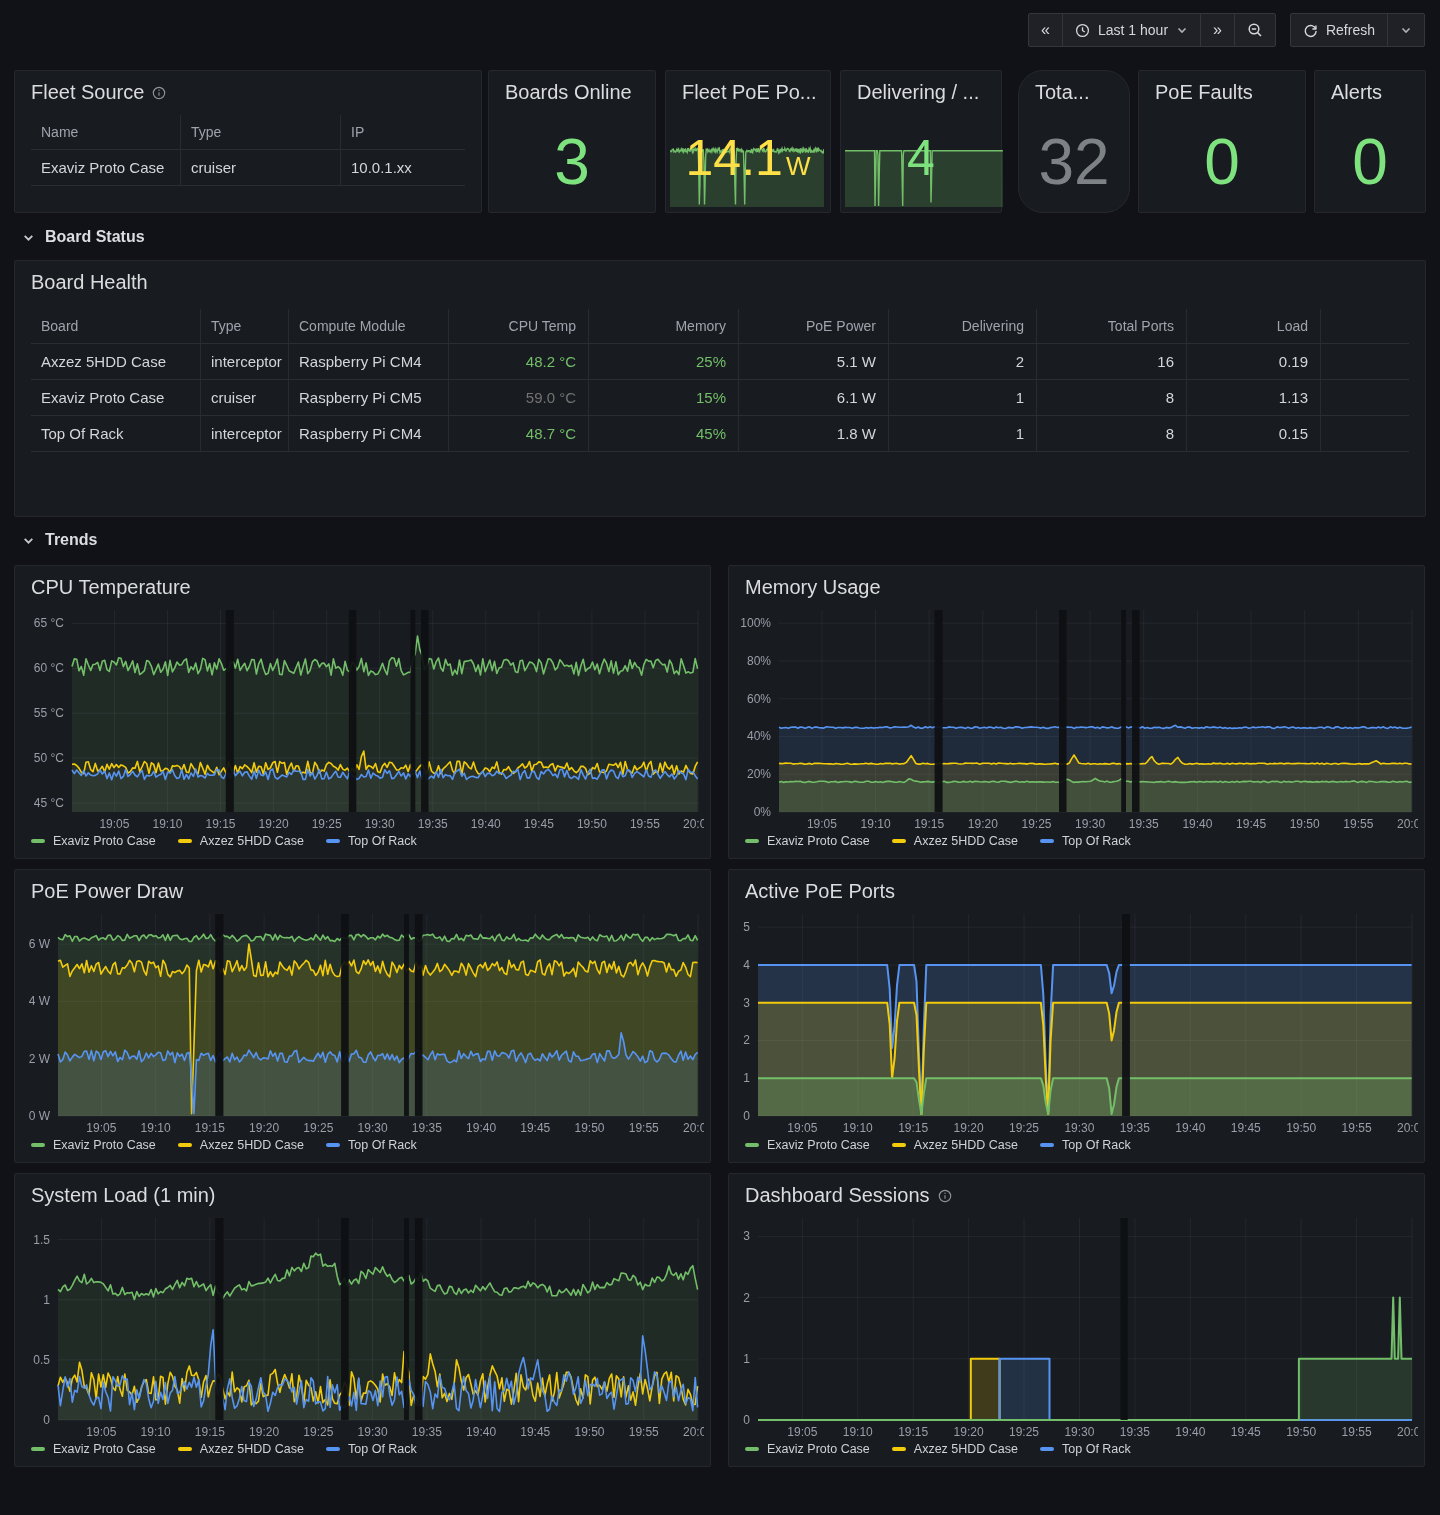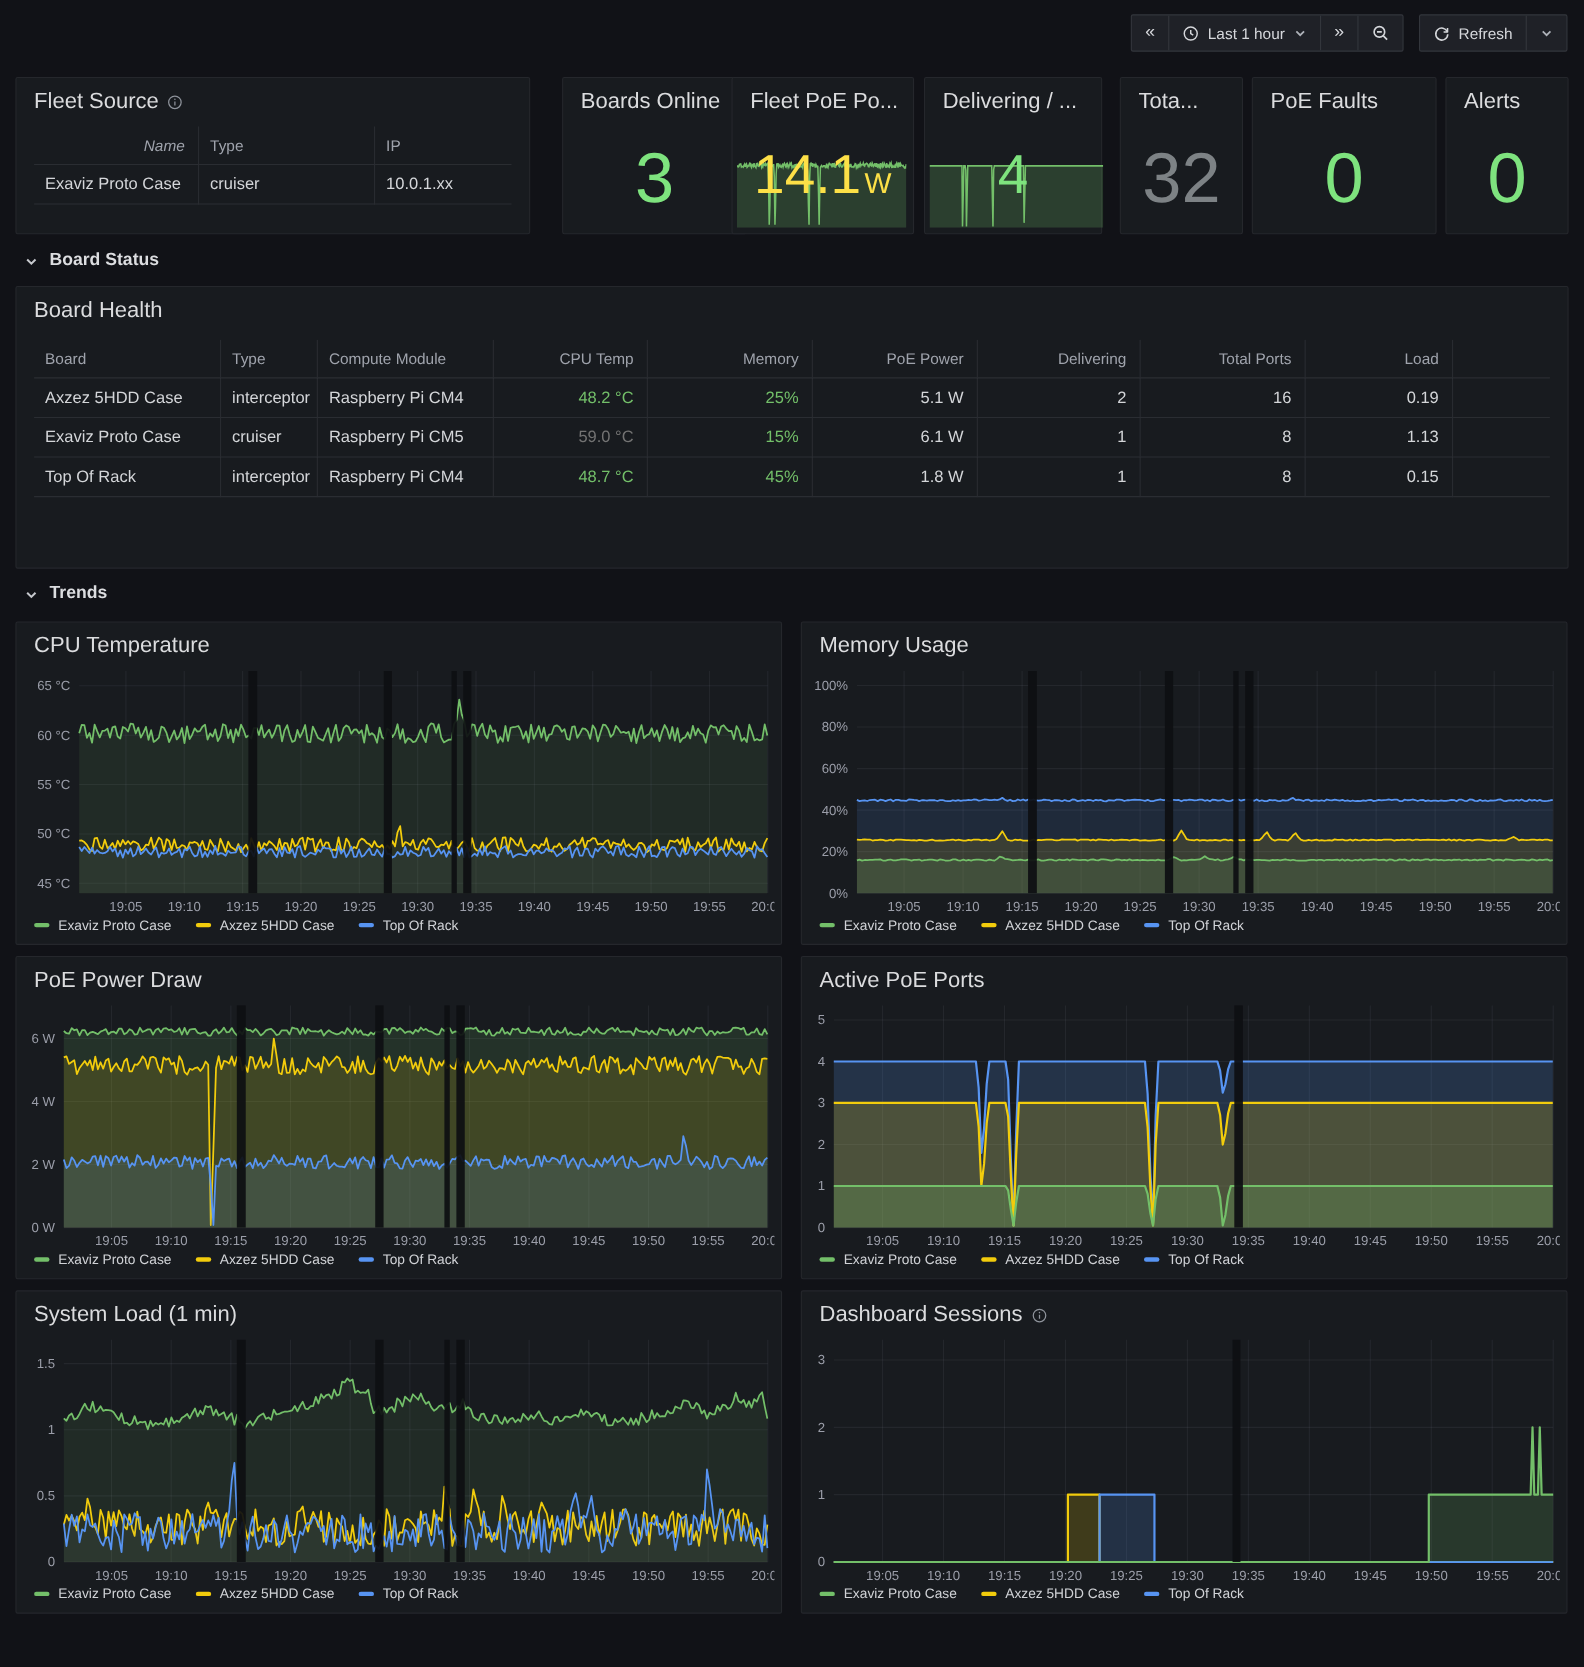--- a/index.html
+++ b/index.html
@@ -93,33 +93,33 @@
     <div class="panel-title">
       <span>Fleet Source</span>
       <svg width="14" height="14" viewBox="0 0 16 16" fill="none" stroke="#8e939b" stroke-width="1.3">
           <circle cx="8" cy="8" r="6.5"></circle>
           <path d="M8 7.2v4"></path>
           <circle cx="8" cy="4.9" r="0.8" fill="#8e939b" stroke="none"></circle>
         </svg>
     </div>
     <div class="gtable" style="top:44px;" id="fleet-table">
         <div class="gt-row gt-head">
-          <div class="gt-cell" style="flex: 0 0 150px; text-align: right; font-style: italic;">Name</div>
+          <div class="gt-cell" style="flex: 0 0 150px; text-align: left;">Name</div>
           <div class="gt-cell" style="flex: 0 0 160px; text-align: left;">Type</div>
           <div class="gt-cell" style="flex: 1 1 0%; text-align: left;">IP</div>
         </div>
         <div class="gt-row">
           <div class="gt-cell" style="flex: 0 0 150px; text-align: left;">Exaviz Proto Case</div>
           <div class="gt-cell" style="flex: 0 0 160px; text-align: left;">cruiser</div>
           <div class="gt-cell" style="flex: 1 1 0%; text-align: left;">10.0.1.xx</div>
         </div>
       </div>
   </div>
 
-  <div class="panel" style="left:488px;top:70px;width:168px;height:143px;margin-left:23px;">
+  <div class="panel" style="left:488px;top:70px;width:168px;height:143px;">
     <div class="panel-title">
         <span>Boards Online</span>
       </div>
     <div class="stat-big" style="color: rgb(126, 227, 126);">3</div>
   </div>
 
   <div class="panel" style="left:665px;top:70px;width:166px;height:143px;">
     <div class="panel-title">
         <span>Fleet PoE Po...</span>
       </div>
@@ -136,21 +136,21 @@
     <div class="panel-title">
         <span>Delivering / ...</span>
       </div>
     <div class="stat-mid" style="color: rgb(126, 227, 126);">4</div>
     <svg class="spark" height="62" width="158">
         <path d="M0.0 5.8L0.6 5.8L1.2 5.8L1.8 5.8L2.4 5.8L2.9 5.8L3.5 5.8L4.1 5.8L4.7 5.8L5.3 5.8L5.9 5.8L6.5 5.8L7.1 5.8L7.7 5.8L8.2 5.8L8.8 5.8L9.4 5.8L10.0 5.8L10.6 5.8L11.2 5.8L11.8 5.8L12.4 5.8L13.0 5.8L13.6 5.8L14.1 5.8L14.7 5.8L15.3 5.8L15.9 5.8L16.5 5.8L17.1 5.8L17.7 5.8L18.3 5.8L18.9 5.8L19.4 5.8L20.0 5.8L20.6 5.8L21.2 5.8L21.8 5.8L22.4 5.8L23.0 5.8L23.6 5.8L24.2 5.8L24.7 5.8L25.3 5.8L25.9 5.8L26.5 5.8L27.1 5.8L27.7 5.8L28.3 5.8L28.9 5.8L29.5 5.8L30.0 61.0L30.6 35.3L31.2 5.8L31.8 5.8L32.4 5.8L33.0 9.5L33.6 61.0L34.2 31.6L34.8 5.8L35.3 5.8L35.9 5.8L36.5 5.8L37.1 5.8L37.7 5.8L38.3 5.8L38.9 5.8L39.5 5.8L40.1 5.8L40.7 5.8L41.2 5.8L41.8 5.8L42.4 5.8L43.0 5.8L43.6 5.8L44.2 5.8L44.8 5.8L45.4 5.8L46.0 5.8L46.5 5.8L47.1 5.8L47.7 5.8L48.3 5.8L48.9 5.8L49.5 5.8L50.1 5.8L50.7 5.8L51.3 5.8L51.8 5.8L52.4 5.8L53.0 5.8L53.6 5.8L54.2 5.8L54.8 5.8L55.4 5.8L56.0 5.8L56.6 5.8L57.1 31.6L57.7 61.0L58.3 9.5L58.9 5.8L59.5 5.8L60.1 5.8L60.7 5.8L61.3 5.8L61.9 5.8L62.5 5.8L63.0 5.8L63.6 5.8L64.2 5.8L64.8 5.8L65.4 5.8L66.0 5.8L66.6 5.8L67.2 5.8L67.8 5.8L68.3 5.8L68.9 5.8L69.5 5.8L70.1 5.8L70.7 5.8L71.3 5.8L71.9 5.8L72.5 5.8L73.1 5.8L73.6 5.8L74.2 5.8L74.8 5.8L75.4 5.8L76.0 5.8L76.6 5.8L77.2 5.8L77.8 5.8L78.4 5.8L78.9 5.8L79.5 5.8L80.1 5.8L80.7 5.8L81.3 5.8L81.9 5.8L82.5 5.8L83.1 5.8L83.7 5.8L84.2 5.8L84.8 5.8L85.4 5.8L86.0 57.6L86.6 33.4L87.2 5.8L87.8 5.8L88.4 5.8L89.0 5.8L89.6 5.8L90.1 5.8L90.7 5.8L91.3 5.8L91.9 5.8L92.5 5.8L93.1 5.8L93.7 5.8L94.3 5.8L94.9 5.8L95.4 5.8L96.0 5.8L96.6 5.8L97.2 5.8L97.8 5.8L98.4 5.8L99.0 5.8L99.6 5.8L100.2 5.8L100.7 5.8L101.3 5.8L101.9 5.8L102.5 5.8L103.1 5.8L103.7 5.8L104.3 5.8L104.9 5.8L105.5 5.8L106.0 5.8L106.6 5.8L107.2 5.8L107.8 5.8L108.4 5.8L109.0 5.8L109.6 5.8L110.2 5.8L110.8 5.8L111.3 5.8L111.9 5.8L112.5 5.8L113.1 5.8L113.7 5.8L114.3 5.8L114.9 5.8L115.5 5.8L116.1 5.8L116.7 5.8L117.2 5.8L117.8 5.8L118.4 5.8L119.0 5.8L119.6 5.8L120.2 5.8L120.8 5.8L121.4 5.8L122.0 5.8L122.5 5.8L123.1 5.8L123.7 5.8L124.3 5.8L124.9 5.8L125.5 5.8L126.1 5.8L126.7 5.8L127.3 5.8L127.8 5.8L128.4 5.8L129.0 5.8L129.6 5.8L130.2 5.8L130.8 5.8L131.4 5.8L132.0 5.8L132.6 5.8L133.1 5.8L133.7 5.8L134.3 5.8L134.9 5.8L135.5 5.8L136.1 5.8L136.7 5.8L137.3 5.8L137.9 5.8L138.5 5.8L139.0 5.8L139.6 5.8L140.2 5.8L140.8 5.8L141.4 5.8L142.0 5.8L142.6 5.8L143.2 5.8L143.8 5.8L144.3 5.8L144.9 5.8L145.5 5.8L146.1 5.8L146.7 5.8L147.3 5.8L147.9 5.8L148.5 5.8L149.1 5.8L149.6 5.8L150.2 5.8L150.8 5.8L151.4 5.8L152.0 5.8L152.6 5.8L153.2 5.8L153.8 5.8L154.4 5.8L154.9 5.8L155.5 5.8L156.1 5.8L156.7 5.8L157.3 5.8L157.9 5.8L158 62L0 62Z" fill="#73BF69" fill-opacity="0.22"></path>
         <path d="M0.0 5.8L0.6 5.8L1.2 5.8L1.8 5.8L2.4 5.8L2.9 5.8L3.5 5.8L4.1 5.8L4.7 5.8L5.3 5.8L5.9 5.8L6.5 5.8L7.1 5.8L7.7 5.8L8.2 5.8L8.8 5.8L9.4 5.8L10.0 5.8L10.6 5.8L11.2 5.8L11.8 5.8L12.4 5.8L13.0 5.8L13.6 5.8L14.1 5.8L14.7 5.8L15.3 5.8L15.9 5.8L16.5 5.8L17.1 5.8L17.7 5.8L18.3 5.8L18.9 5.8L19.4 5.8L20.0 5.8L20.6 5.8L21.2 5.8L21.8 5.8L22.4 5.8L23.0 5.8L23.6 5.8L24.2 5.8L24.7 5.8L25.3 5.8L25.9 5.8L26.5 5.8L27.1 5.8L27.7 5.8L28.3 5.8L28.9 5.8L29.5 5.8L30.0 61.0L30.6 35.3L31.2 5.8L31.8 5.8L32.4 5.8L33.0 9.5L33.6 61.0L34.2 31.6L34.8 5.8L35.3 5.8L35.9 5.8L36.5 5.8L37.1 5.8L37.7 5.8L38.3 5.8L38.9 5.8L39.5 5.8L40.1 5.8L40.7 5.8L41.2 5.8L41.8 5.8L42.4 5.8L43.0 5.8L43.6 5.8L44.2 5.8L44.8 5.8L45.4 5.8L46.0 5.8L46.5 5.8L47.1 5.8L47.7 5.8L48.3 5.8L48.9 5.8L49.5 5.8L50.1 5.8L50.7 5.8L51.3 5.8L51.8 5.8L52.4 5.8L53.0 5.8L53.6 5.8L54.2 5.8L54.8 5.8L55.4 5.8L56.0 5.8L56.6 5.8L57.1 31.6L57.7 61.0L58.3 9.5L58.9 5.8L59.5 5.8L60.1 5.8L60.7 5.8L61.3 5.8L61.9 5.8L62.5 5.8L63.0 5.8L63.6 5.8L64.2 5.8L64.8 5.8L65.4 5.8L66.0 5.8L66.6 5.8L67.2 5.8L67.8 5.8L68.3 5.8L68.9 5.8L69.5 5.8L70.1 5.8L70.7 5.8L71.3 5.8L71.9 5.8L72.5 5.8L73.1 5.8L73.6 5.8L74.2 5.8L74.8 5.8L75.4 5.8L76.0 5.8L76.6 5.8L77.2 5.8L77.8 5.8L78.4 5.8L78.9 5.8L79.5 5.8L80.1 5.8L80.7 5.8L81.3 5.8L81.9 5.8L82.5 5.8L83.1 5.8L83.7 5.8L84.2 5.8L84.8 5.8L85.4 5.8L86.0 57.6L86.6 33.4L87.2 5.8L87.8 5.8L88.4 5.8L89.0 5.8L89.6 5.8L90.1 5.8L90.7 5.8L91.3 5.8L91.9 5.8L92.5 5.8L93.1 5.8L93.7 5.8L94.3 5.8L94.9 5.8L95.4 5.8L96.0 5.8L96.6 5.8L97.2 5.8L97.8 5.8L98.4 5.8L99.0 5.8L99.6 5.8L100.2 5.8L100.7 5.8L101.3 5.8L101.9 5.8L102.5 5.8L103.1 5.8L103.7 5.8L104.3 5.8L104.9 5.8L105.5 5.8L106.0 5.8L106.6 5.8L107.2 5.8L107.8 5.8L108.4 5.8L109.0 5.8L109.6 5.8L110.2 5.8L110.8 5.8L111.3 5.8L111.9 5.8L112.5 5.8L113.1 5.8L113.7 5.8L114.3 5.8L114.9 5.8L115.5 5.8L116.1 5.8L116.7 5.8L117.2 5.8L117.8 5.8L118.4 5.8L119.0 5.8L119.6 5.8L120.2 5.8L120.8 5.8L121.4 5.8L122.0 5.8L122.5 5.8L123.1 5.8L123.7 5.8L124.3 5.8L124.9 5.8L125.5 5.8L126.1 5.8L126.7 5.8L127.3 5.8L127.8 5.8L128.4 5.8L129.0 5.8L129.6 5.8L130.2 5.8L130.8 5.8L131.4 5.8L132.0 5.8L132.6 5.8L133.1 5.8L133.7 5.8L134.3 5.8L134.9 5.8L135.5 5.8L136.1 5.8L136.7 5.8L137.3 5.8L137.9 5.8L138.5 5.8L139.0 5.8L139.6 5.8L140.2 5.8L140.8 5.8L141.4 5.8L142.0 5.8L142.6 5.8L143.2 5.8L143.8 5.8L144.3 5.8L144.9 5.8L145.5 5.8L146.1 5.8L146.7 5.8L147.3 5.8L147.9 5.8L148.5 5.8L149.1 5.8L149.6 5.8L150.2 5.8L150.8 5.8L151.4 5.8L152.0 5.8L152.6 5.8L153.2 5.8L153.8 5.8L154.4 5.8L154.9 5.8L155.5 5.8L156.1 5.8L156.7 5.8L157.3 5.8L157.9 5.8" fill="none" stroke="#73BF69" stroke-width="1.4"></path>
       </svg>
   </div>
 
-  <div class="panel" style="left:1018px;top:70px;width:112px;height:143px;">
+  <div class="panel" style="left:1018px;top:70px;width:112px;height:143px;border-radius:25px;">
     <div class="panel-title">
         <span>Tota...</span>
       </div>
     <div class="stat-big" style="color: rgb(125, 130, 133);">32</div>
   </div>
 
   <div class="panel" style="left:1138px;top:70px;width:168px;height:143px;">
     <div class="panel-title">
         <span>PoE Faults</span>
       </div>

